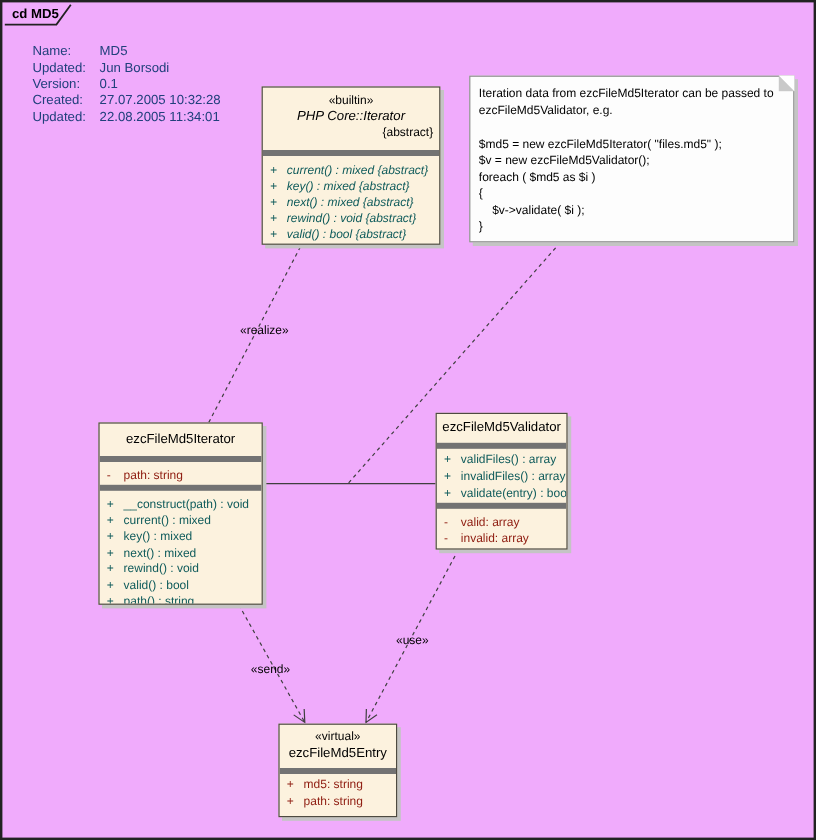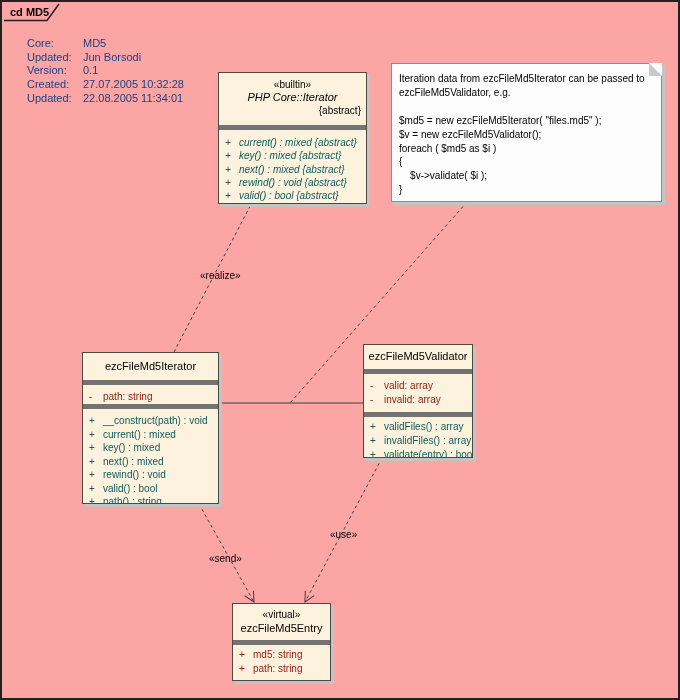--- a/index.html
+++ b/index.html
@@ -1,18 +1,18 @@
 <!DOCTYPE html>
 <html><head>
 <meta charset="utf-8">
 <style>
   html,body{margin:0;padding:0;background:#fff;}
   #canvas{
     position:relative;width:680px;height:700px;box-sizing:border-box;
-    background:#fca5a5;border:2px solid #222;overflow:hidden;
+    background:#f0abfc;border:2px solid #222;overflow:hidden;
     font-family:"Liberation Sans", sans-serif;
   }
   svg.overlay{position:absolute;left:0;top:0;width:680px;height:700px;}
 
   
   #frame-tab-label{position:absolute;left:8px;top:4px;font-size:11px;font-weight:700;color:#000;}
 
   
   #meta{position:absolute;left:25px;top:35px;font-size:11px;color:#21407C;}
   #meta .mrow{display:flex;line-height:13.7px;white-space:pre;}
@@ -105,21 +105,21 @@
     <line x1="172" y1="350" x2="256" y2="189" stroke="#3F3F3F" stroke-width="1" stroke-dasharray="3,3" marker-end="url(#triHollow)"></line>
 
     <line x1="197" y1="502" x2="252" y2="600" stroke="#3F3F3F" stroke-width="1" stroke-dasharray="3,3" marker-end="url(#openArrow)"></line>
 
     <line x1="380" y1="456" x2="303" y2="600" stroke="#3F3F3F" stroke-width="1" stroke-dasharray="3,3" marker-end="url(#openArrow)"></line>
   </svg>
 
   <div id="frame-tab-label">cd MD5</div>
 
   <div id="meta">
-    <div class="mrow"><span class="mlabel">Core:</span><span>MD5</span></div>
+    <div class="mrow"><span class="mlabel">Name:</span><span>MD5</span></div>
     <div class="mrow"><span class="mlabel">Updated:</span><span>Jun Borsodi</span></div>
     <div class="mrow"><span class="mlabel">Version:</span><span>0.1</span></div>
     <div class="mrow"><span class="mlabel">Created:</span><span>27.07.2005 10:32:28</span></div>
     <div class="mrow"><span class="mlabel">Updated:</span><span>22.08.2005 11:34:01</span></div>
   </div>
 
   <div id="php-box" class="uml-class">
     <div class="hdr">
       <div>«builtin»</div>
       <div class="name it">PHP Core::Iterator</div>
@@ -162,29 +162,29 @@
       <div class="row meth"><span class="vis">+</span><span>rewind() : void</span></div>
       <div class="row meth"><span class="vis">+</span><span>valid() : bool</span></div>
       <div class="row meth"><span class="vis">+</span><span>path() : string</span></div>
     </div>
   </div>
 
   <div id="validator-box" class="uml-class">
     <div class="hdr">
       <span class="name">ezcFileMd5Validator</span>
     </div>
-    <div class="sect attrs">
-      <div class="row attr"><span class="vis">-</span><span>valid:  array</span></div>
-      <div class="row attr"><span class="vis">-</span><span>invalid:  array</span></div>
-    </div>
     <div class="sect meths">
       <div class="row meth"><span class="vis">+</span><span>validFiles() : array</span></div>
       <div class="row meth"><span class="vis">+</span><span>invalidFiles() : array</span></div>
       <div class="row meth"><span class="vis">+</span><span>validate(entry) : bool</span></div>
     </div>
+    <div class="sect attrs">
+      <div class="row attr"><span class="vis">-</span><span>valid:  array</span></div>
+      <div class="row attr"><span class="vis">-</span><span>invalid:  array</span></div>
+    </div>
   </div>
 
   <div id="entry-box" class="uml-class">
     <div class="hdr">
       <div>«virtual»</div>
       <div class="name">ezcFileMd5Entry</div>
     </div>
     <div class="sect attrs">
       <div class="row attr"><span class="vis">+</span><span>md5: string</span></div>
       <div class="row attr"><span class="vis">+</span><span>path: string</span></div>

